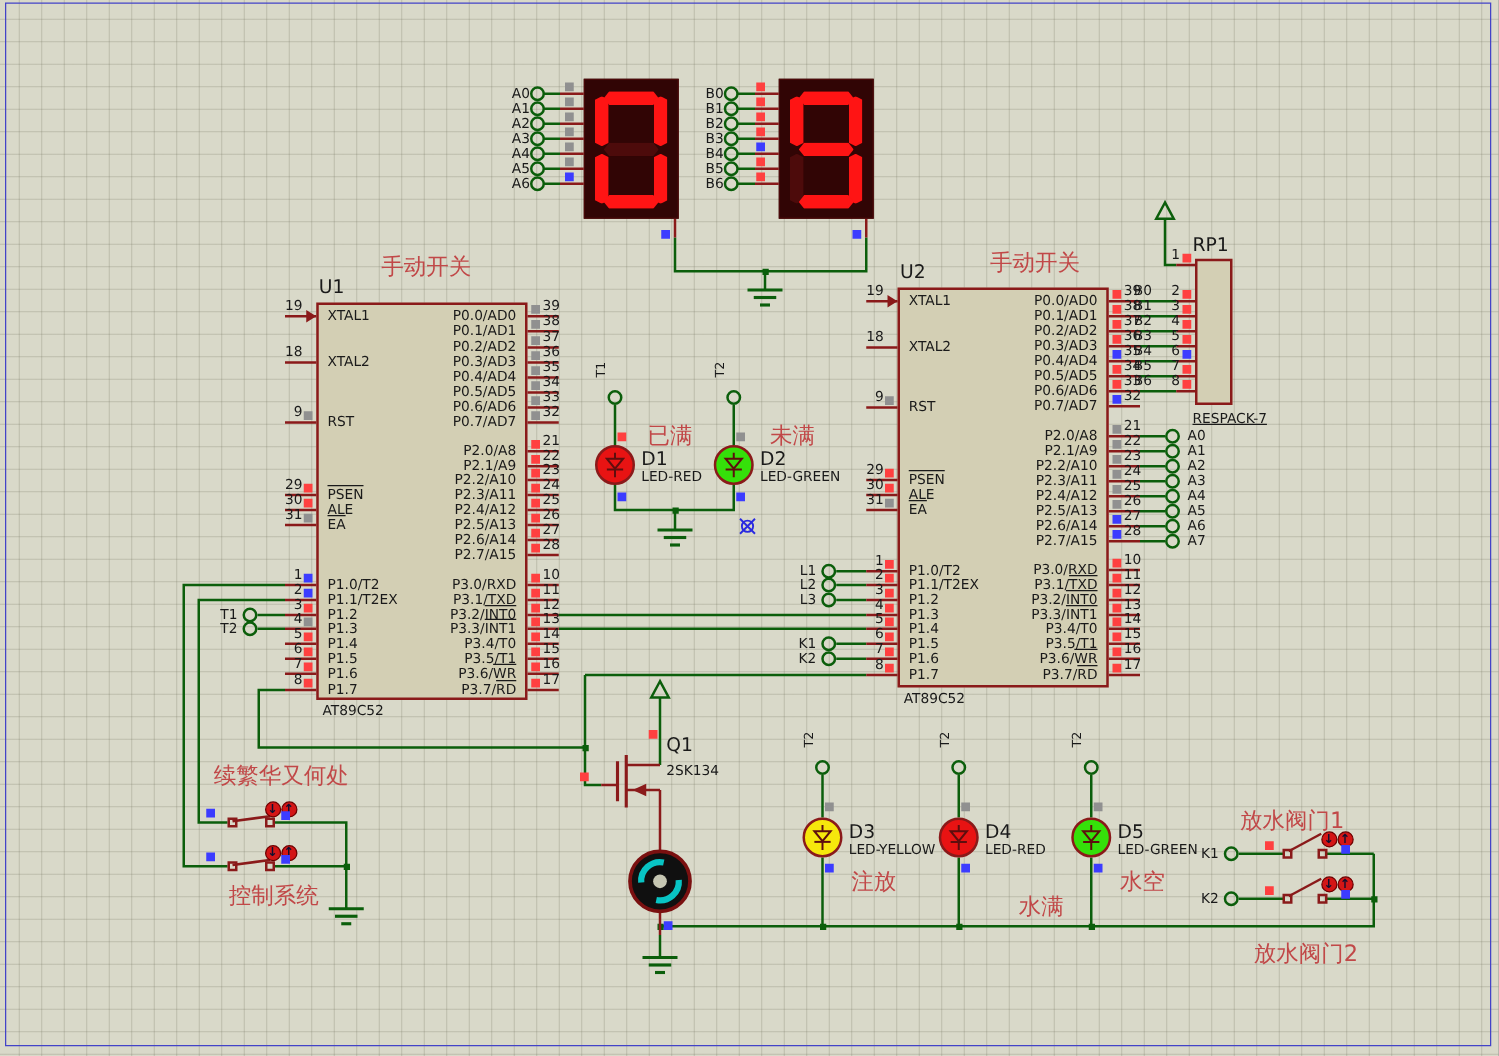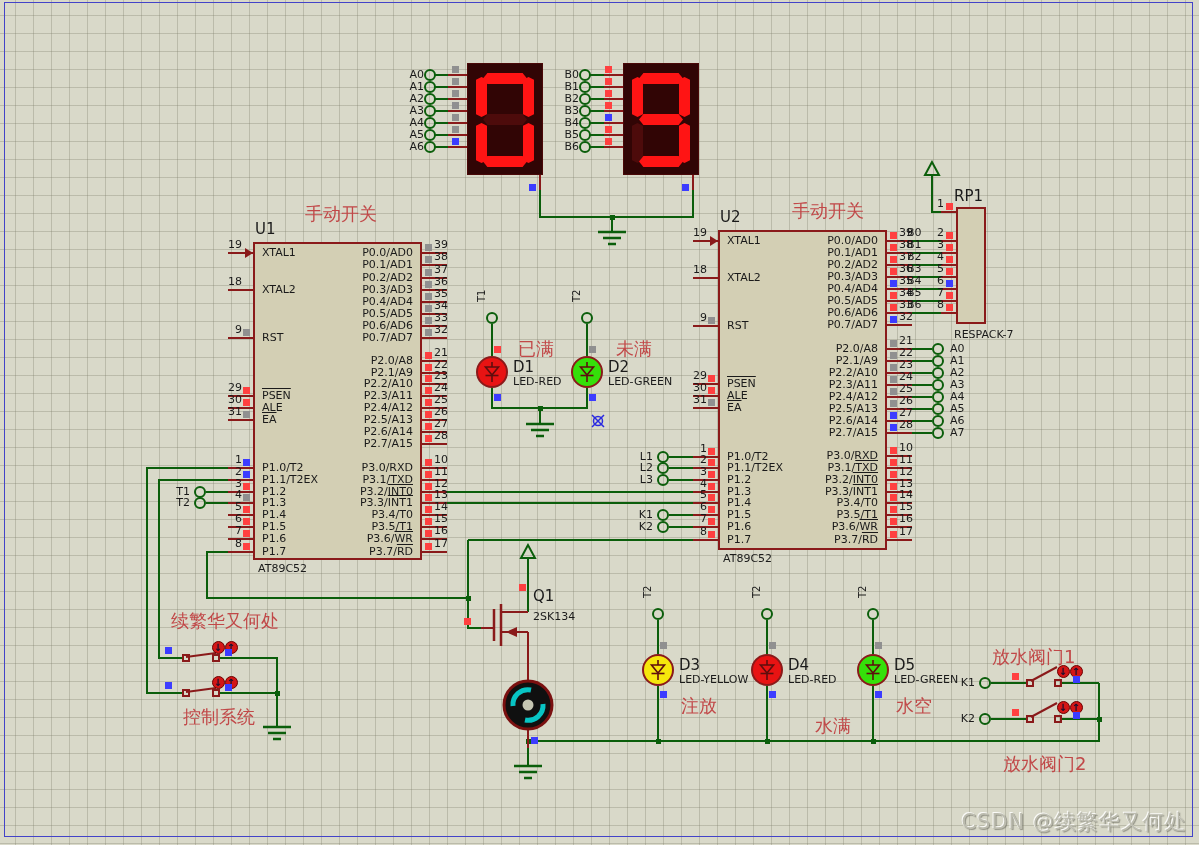--- a/index.html
+++ b/index.html
@@ -656,21 +656,21 @@
       <div class="ref-label" style="left: 533px; top: 588px; width: 46px; text-align: left;">Q1</div>
       <div class="part-label" style="left: 533px; top: 610px; width: 60px; text-align: left;">2SK134</div>
       <div class="motor" style="left: 502px; top: 679px;"><svg width="52" height="52">
           <circle cx="26" cy="26" r="24" fill="#101010" stroke="#7a1010" stroke-width="3"></circle>
           <path d="M29,11 A15 15 0 0 0 11,27" stroke="#08c4c4" stroke-width="5" fill="none"></path>
           <path d="M23,41 A15 15 0 0 0 41,25" stroke="#08c4c4" stroke-width="5" fill="none"></path>
           <circle cx="26" cy="26" r="5.5" fill="#c6c6b2"></circle>
         </svg></div>
       <div class="chip-body" style="left: 956px; top: 207px; width: 30px; height: 117px;"></div>
       <div class="ref-label" style="left: 954px; top: 188px; width: 46px; text-align: left;">RP1</div>
-      <div class="part-label" style="left: 954px; top: 328px; width: 90px; text-align: left;">RESPACK-7</div>
+      <div class="part-label" style="left: 954px; top: 328px; width: 90px; text-align: left; text-decoration: underline;">RESPACK-7</div>
       <div class="stub" style="left: 941px; top: 211px; width: 15px;"></div>
       <div class="pin-num" style="left: 924px; top: 197px; width: 20px; text-align: right;">1</div>
       <div class="ind" style="left: 946px; top: 202.5px; background: rgb(255, 64, 64);"></div>
       <div class="stub" style="left: 941px; top: 240px; width: 15px;"></div>
       <div class="pin-num" style="left: 924px; top: 226px; width: 20px; text-align: right;">2</div>
       <div class="ind" style="left: 946px; top: 231.5px; background: rgb(255, 64, 64);"></div>
       <div class="stub" style="left: 941px; top: 252px; width: 15px;"></div>
       <div class="pin-num" style="left: 924px; top: 238px; width: 20px; text-align: right;">3</div>
       <div class="ind" style="left: 946px; top: 243.5px; background: rgb(255, 64, 64);"></div>
       <div class="stub" style="left: 941px; top: 264px; width: 15px;"></div>
@@ -751,14 +751,13 @@
       <div class="ind" style="left: 224.5px; top: 683.5px; background: rgb(60, 60, 255);"></div>
       <div class="ind" style="left: 1011.5px; top: 672.5px; background: rgb(255, 64, 64);"></div>
       <div class="ind" style="left: 1072.5px; top: 675.5px; background: rgb(60, 60, 255);"></div>
       <div class="ind" style="left: 1011.5px; top: 708.5px; background: rgb(255, 64, 64);"></div>
       <div class="ind" style="left: 1072.5px; top: 711.5px; background: rgb(60, 60, 255);"></div>
       <div class="ind" style="left: 518.5px; top: 583.5px; background: rgb(255, 64, 64);"></div>
       <div class="ind" style="left: 463.5px; top: 617.5px; background: rgb(255, 64, 64);"></div>
       <div class="ind" style="left: 530.5px; top: 736.5px; background: rgb(60, 60, 255);"></div>
     </div>
 
-  <div id="watermark">CSDN @续繁华又何处</div>
 </div>
 
 </body></html>

